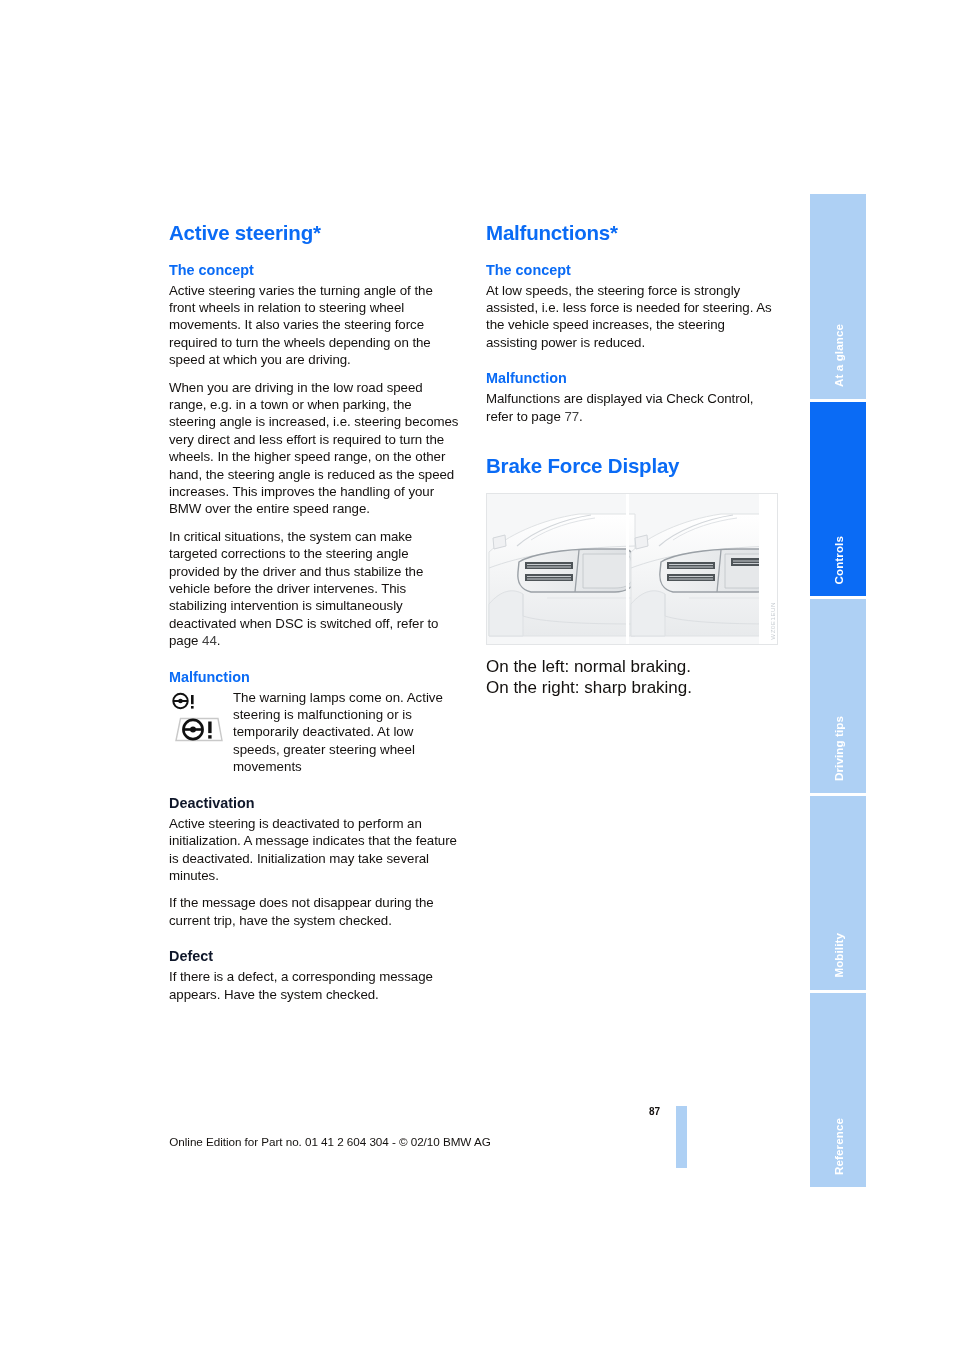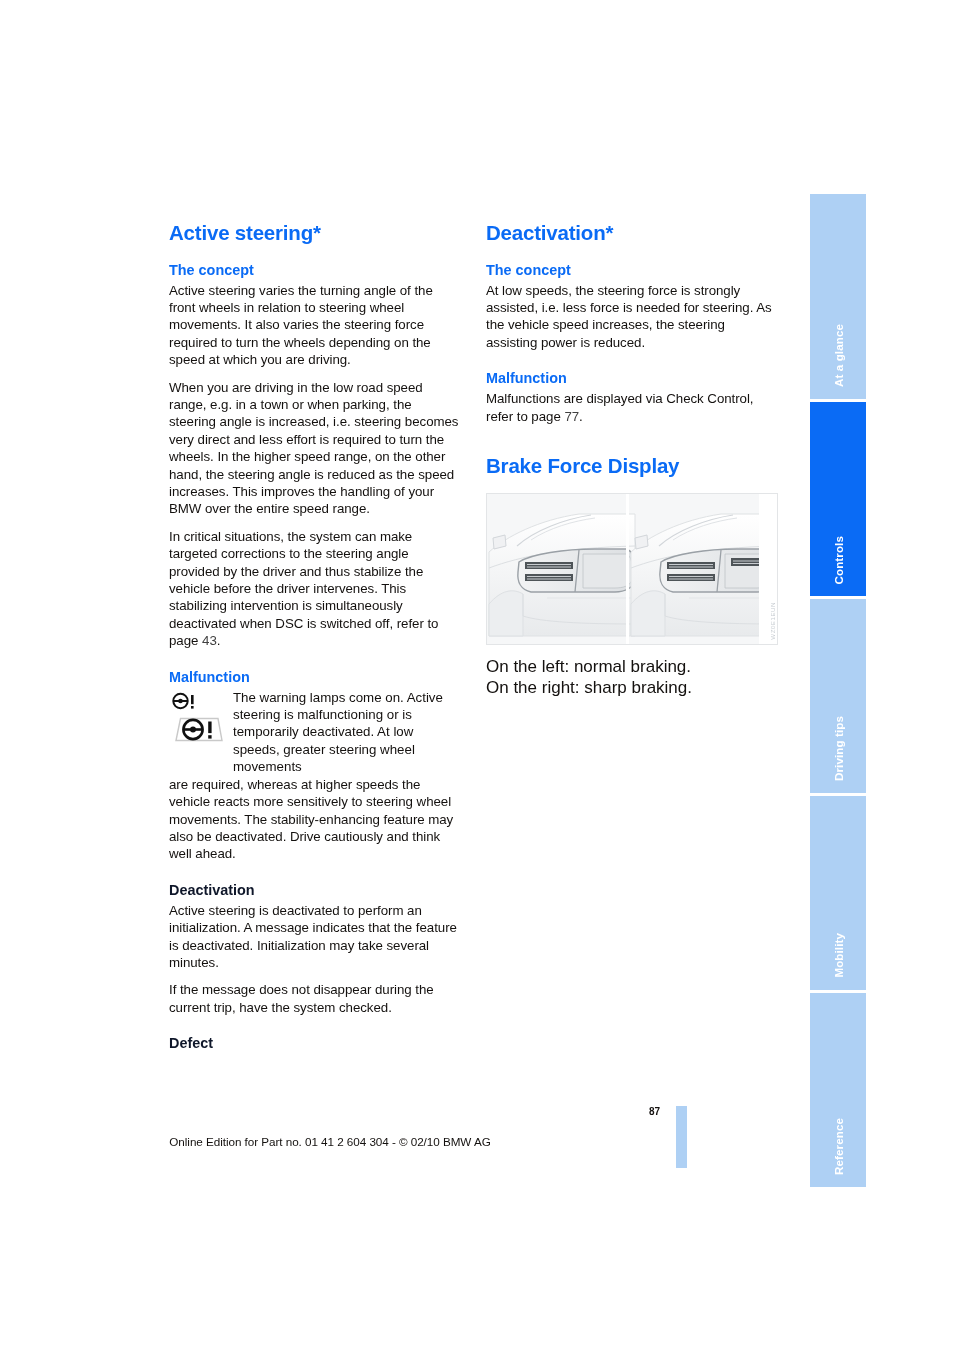--- a/index.html
+++ b/index.html
@@ -193,21 +193,21 @@
   <div class="col col-left">
 
     <h1 class="h1">Active steering*</h1>
 
     <h2 class="h2">The concept</h2>
 
     <p class="body">Active steering varies the turning angle of the front wheels in relation to steering wheel movements. It also varies the steering force required to turn the wheels depending on the speed at which you are driving.</p>
 
     <p class="body">When you are driving in the low road speed range, e.g. in a town or when parking, the steering angle is increased, i.e. steering becomes very direct and less effort is required to turn the wheels. In the higher speed range, on the other hand, the steering angle is reduced as the speed increases. This improves the handling of your BMW over the entire speed range.</p>
 
-    <p class="body"><span>In critical situations, the system can make targeted corrections to the steering angle provided by the driver and thus stabilize the vehicle before the driver intervenes. This stabilizing intervention is simultaneously deactivated when DSC is switched off, refer to page </span><span class="pageref">43</span><span>.</span></p>
+    <p class="body"><span>In critical situations, the system can make targeted corrections to the steering angle provided by the driver and thus stabilize the vehicle before the driver intervenes. This stabilizing intervention is simultaneously deactivated when DSC is switched off, refer to page </span><span class="pageref">44</span><span>.</span></p>
 
     <h2 class="h2 gap">Malfunction</h2>
 
     <div class="warn-block">
       <div class="warn-icons">
         <svg width="58" height="60" viewBox="0 0 58 60">
 
           <g>
             <circle cx="11.5" cy="10" r="7.2" fill="none" stroke="#111" stroke-width="2"></circle>
             <circle cx="11.5" cy="10" r="2.3" fill="#111"></circle>
@@ -222,35 +222,35 @@
             <circle cx="24" cy="38.5" r="3" fill="#111"></circle>
             <rect x="14.4" y="37.2" width="19.2" height="2.6" fill="#111"></rect>
             <rect x="39.2" y="30.5" width="3.4" height="11.6" fill="#111"></rect>
             <rect x="39.2" y="44.2" width="3.4" height="3.4" fill="#111"></rect>
           </g>
         </svg>
       </div>
       <div class="warn-text">The warning lamps come on. Active steering is malfunctioning or is temporarily deactivated. At low speeds, greater steering wheel movements</div>
     </div>
 
-    <p class="body warn-rest">are required, whereas at higher speeds the vehicle reacts more sensitively to steering wheel movements. The stability-enhancing feature may also be deactivated. Drive cautiously and think well ahead.</p>
 
     <h2 class="h2 light gap">Deactivation</h2>
 
     <p class="body">Active steering is deactivated to perform an initialization. A message indicates that the feature is deactivated. Initialization may take several minutes.</p>
 
     <p class="body">If the message does not disappear during the current trip, have the system checked.</p>
 
     <h2 class="h2 light gap">Defect</h2>
 
+    <p class="body tight">If there is a defect, a corresponding message appears. Have the system checked.</p>
   </div>
 
   <div class="col col-right">
 
-    <h1 class="h1">Deactivation*</h1>
+    <h1 class="h1">Malfunctions*</h1>
 
     <h2 class="h2">The concept</h2>
 
 
     <p class="body">At low speeds, the steering force is strongly assisted, i.e. less force is needed for steering. As the vehicle speed increases, the steering assisting power is reduced.</p>
 
     <h2 class="h2 gap">Malfunction</h2>
 
     <p class="body"><span>Malfunctions are displayed via Check Control, refer to page </span><span class="pageref">77</span><span>.</span></p>
 

